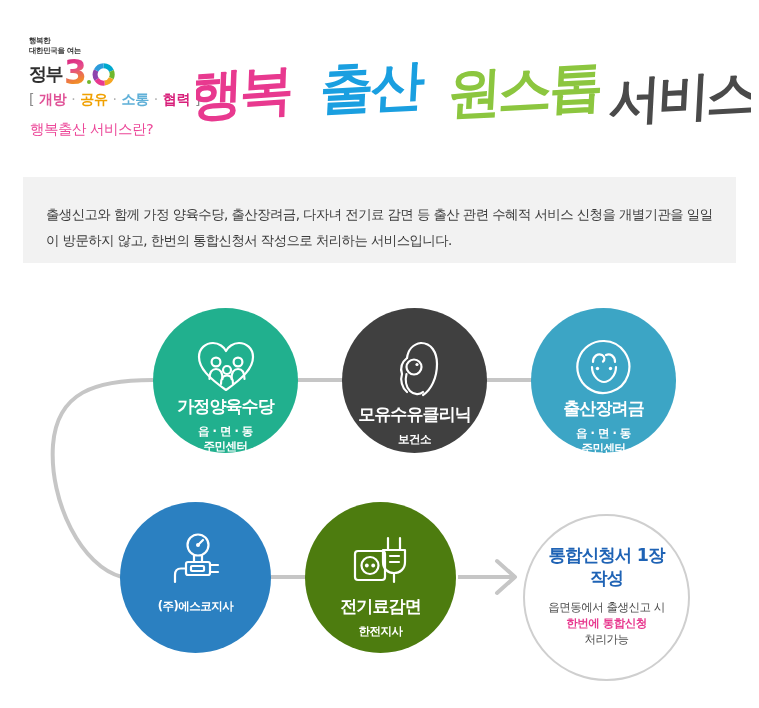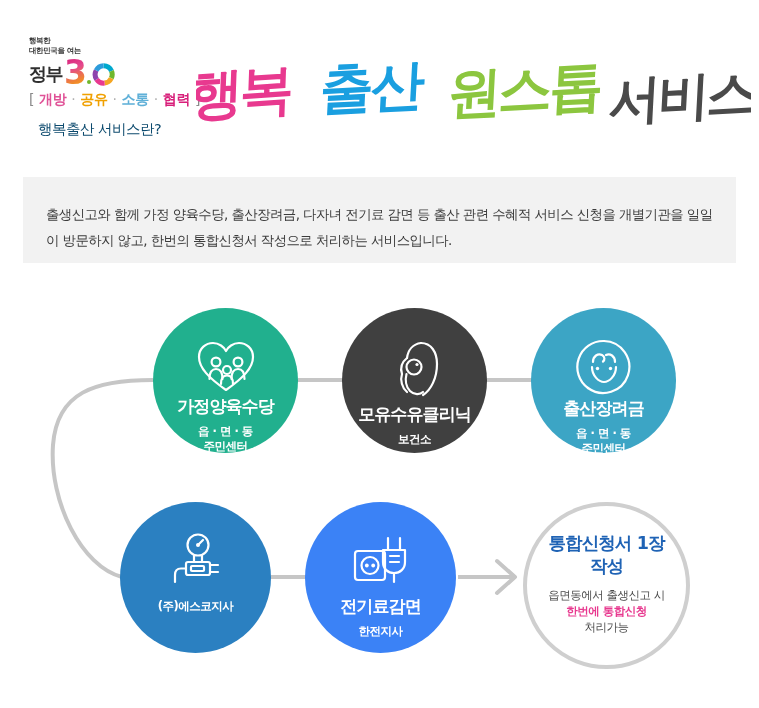--- a/index.html
+++ b/index.html
@@ -96,24 +96,23 @@
   .logo-sub .w1 { color: #e05297; }
   .logo-sub .w2 { color: #f0a000; }
   .logo-sub .w3 { color: #5fb0d8; }
   .logo-sub .w4 { color: #d81f7a; }
   .logo-sub .sep { color: #b0b0b0; font-weight: normal; }
 
   .subtitle-q {
     position: absolute;
     left: 30px; top: 120px;
     font-size: 14.5px;
-    color: #0c4a6e;
+    color: #ec4899;
     letter-spacing: -0.5px;
     white-space: nowrap;
-    margin-left: 8px;
   }
 
   
   .hero-title {
     position: absolute;
     left: 196px; top: 42px;
     width: 555px;
     height: 95px;
   }
   .hero-title svg { display: block; }
@@ -189,25 +188,25 @@
   
   #node-4 { left: 120px; top: 222px; width: 151px; height: 151px; }
   #node-5 { left: 305px; top: 222px; width: 151px; height: 151px; }
 
   #node-1 .n-title, #node-3 .n-title { margin-top: 2px; }
   #node-4 .icon-wrap, #node-5 .icon-wrap { margin-top: 28px; }
 
   
   #node-result {
     position: absolute;
-    left: 523px; top: 222px;
+    left: 523px; top: 234px;
     width: 167px; height: 167px;
     border-radius: 50%;
     background: #ffffff;
-    border: 4px solid #14532d;
+    border: 2px solid #14532d;
     display: flex;
     flex-direction: column;
     align-items: center;
     justify-content: center;
     text-align: center;
   }
   #node-result .r-title {
     font-size: 17.5px;
     font-weight: bold;
     color: #1f63b5;
@@ -382,21 +381,21 @@
             <path d="M45 40 L 53 40"></path>
             <path d="M21 36.5 L 16 36.5 C 12 36.5, 10 39, 10 43 L 10 50"></path>
           </g>
         </svg>
       </div>
       <div class="n-sub">
         <div>(주)에스코지사</div>
       </div>
     </div>
 
-    <div class="node" id="node-5" style="background: #3b82f6;">
+    <div class="node" id="node-5" style="background: #4d7c0f;">
       <div class="icon-wrap">
         <svg width="62" height="58" viewBox="0 0 62 58">
           <g fill="none" stroke="#ffffff" stroke-width="2.2" stroke-linecap="round" stroke-linejoin="round">
             <rect x="5" y="19" width="30" height="29" rx="3"></rect>
             <circle cx="20" cy="33.5" r="8.5"></circle>
             <circle cx="16.8" cy="33.5" r="1.9" fill="#ffffff" stroke="none"></circle>
             <circle cx="23.2" cy="33.5" r="1.9" fill="#ffffff" stroke="none"></circle>
             <path d="M38 18 L 38 6"></path>
             <path d="M50 18 L 50 6"></path>
             <path d="M33 18 L 55 18 L 55 30 C 55 37, 50 41, 44 41 C 38 41, 33 37, 33 30 Z"></path>

